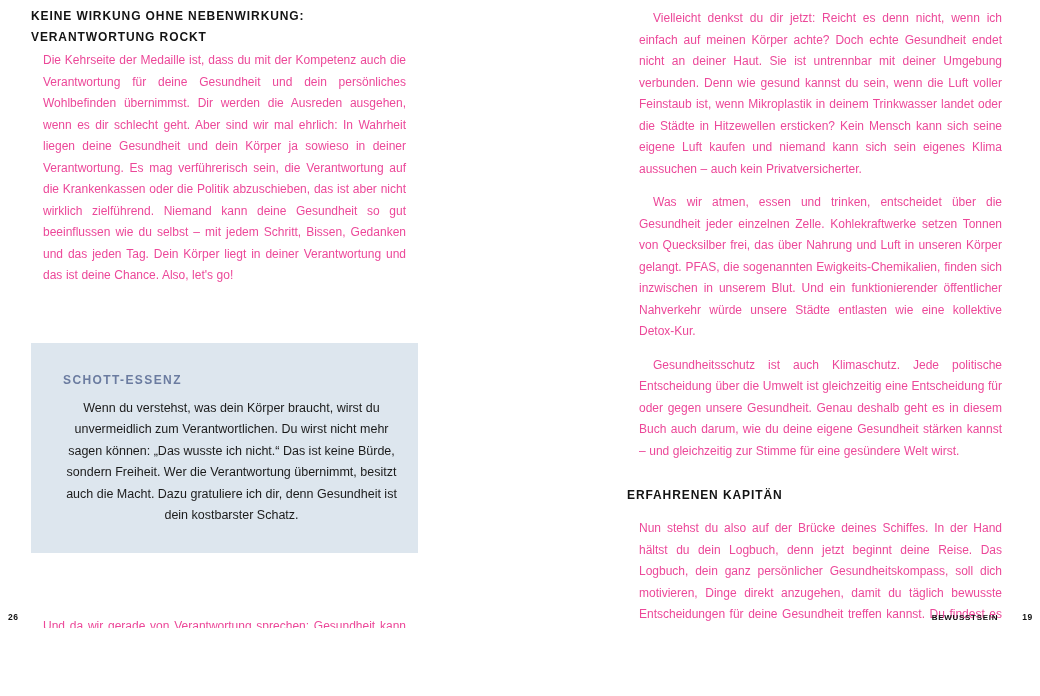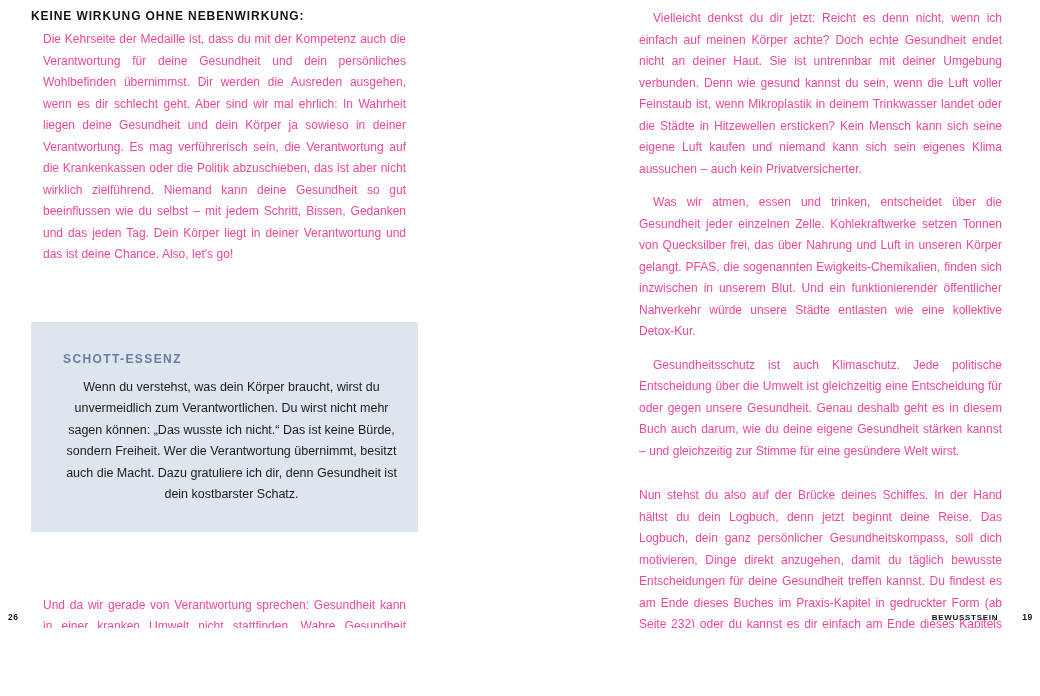--- a/index.html
+++ b/index.html
@@ -95,37 +95,39 @@
   .footer-right .pagenum { font-size: 8.5px; }
 </style>
 </head>
 <body>
 
 <div class="spread">
 
   <div class="col col-left">
     <h2 class="section-heading">
       <div>KEINE WIRKUNG OHNE NEBENWIRKUNG:</div>
+      <div>VERANTWORTUNG ROCKT</div>
     </h2>
     <p class="body first">Die Kehrseite der Medaille ist, dass du mit der Kompetenz auch die Verantwortung für deine Gesundheit und dein persönliches Wohlbefinden übernimmst. Dir werden die Ausreden ausgehen, wenn es dir schlecht geht. Aber sind wir mal ehrlich: In Wahrheit liegen deine Gesundheit und dein Körper ja sowieso in deiner Verantwortung. Es mag verführerisch sein, die Verantwortung auf die Krankenkassen oder die Politik abzuschieben, das ist aber nicht wirklich zielführend. Niemand kann deine Gesundheit so gut beeinflussen wie du selbst – mit jedem Schritt, Bissen, Gedanken und das jeden Tag. Dein Körper liegt in deiner Verantwortung und das ist deine Chance. Also, let's go!</p>
 
     <div class="essence-box">
       <div class="essence-title">SCHOTT-ESSENZ</div>
       <p class="essence-text">Wenn du verstehst, was dein Körper braucht, wirst du unvermeidlich zum Verantwortlichen. Du wirst nicht mehr sagen können: „Das wusste ich nicht.“ Das ist keine Bürde, sondern Freiheit. Wer die Verantwortung übernimmt, besitzt auch die Macht. Dazu gratuliere ich dir, denn Gesundheit ist dein kostbarster Schatz.</p>
     </div>
 
     <p class="body after-box">Und da wir gerade von Verantwortung sprechen: Gesundheit kann in einer kranken Umwelt nicht stattfinden. Wahre Gesundheit erfordert eine gesunde Umwelt und auch hier spielst du eine Hauptrolle.</p>
   </div>
 
   <div class="col col-right">
     <p class="body first indent">Vielleicht denkst du dir jetzt: Reicht es denn nicht, wenn ich einfach auf meinen Körper achte? Doch echte Gesundheit endet nicht an deiner Haut. Sie ist untrennbar mit deiner Umgebung verbunden. Denn wie gesund kannst du sein, wenn die Luft voller Feinstaub ist, wenn Mikroplastik in deinem Trinkwasser landet oder die Städte in Hitzewellen ersticken? Kein Mensch kann sich seine eigene Luft kaufen und niemand kann sich sein eigenes Klima aussuchen – auch kein Privatversicherter.</p>
     <p class="body indent">Was wir atmen, essen und trinken, entscheidet über die Gesundheit jeder einzelnen Zelle. Kohlekraftwerke setzen Tonnen von Quecksilber frei, das über Nahrung und Luft in unseren Körper gelangt. PFAS, die sogenannten Ewigkeits-Chemikalien, finden sich inzwischen in unserem Blut. Und ein funktionierender öffentlicher Nahverkehr würde unsere Städte entlasten wie eine kollektive Detox-Kur.</p>
     <p class="body indent">Gesundheitsschutz ist auch Klimaschutz. Jede politische Entscheidung über die Umwelt ist gleichzeitig eine Entscheidung für oder gegen unsere Gesundheit. Genau deshalb geht es in diesem Buch auch darum, wie du deine eigene Gesundheit stärken kannst – und gleichzeitig zur Stimme für eine gesündere Welt wirst.</p>
 
     <h2 class="section-heading spaced">
+      <div>ERFAHRENEN KAPITÄN</div>
     </h2>
     <p class="body">Nun stehst du also auf der Brücke deines Schiffes. In der Hand hältst du dein Logbuch, denn jetzt beginnt deine Reise. Das Logbuch, dein ganz persönlicher Gesundheitskompass, soll dich motivieren, Dinge direkt anzugehen, damit du täglich bewusste Entscheidungen für deine Gesundheit treffen kannst. Du findest es am Ende dieses Buches im Praxis-Kapitel in gedruckter Form (ab Seite 232) oder du kannst es dir einfach am Ende dieses Kapitels über den QR-Code herunterladen.</p>
   </div>
 
   <div class="footer-left">26</div>
   <div class="footer-right">
     <span>BEWUSSTSEIN</span>
     <span class="pagenum">19</span>
   </div>
 

